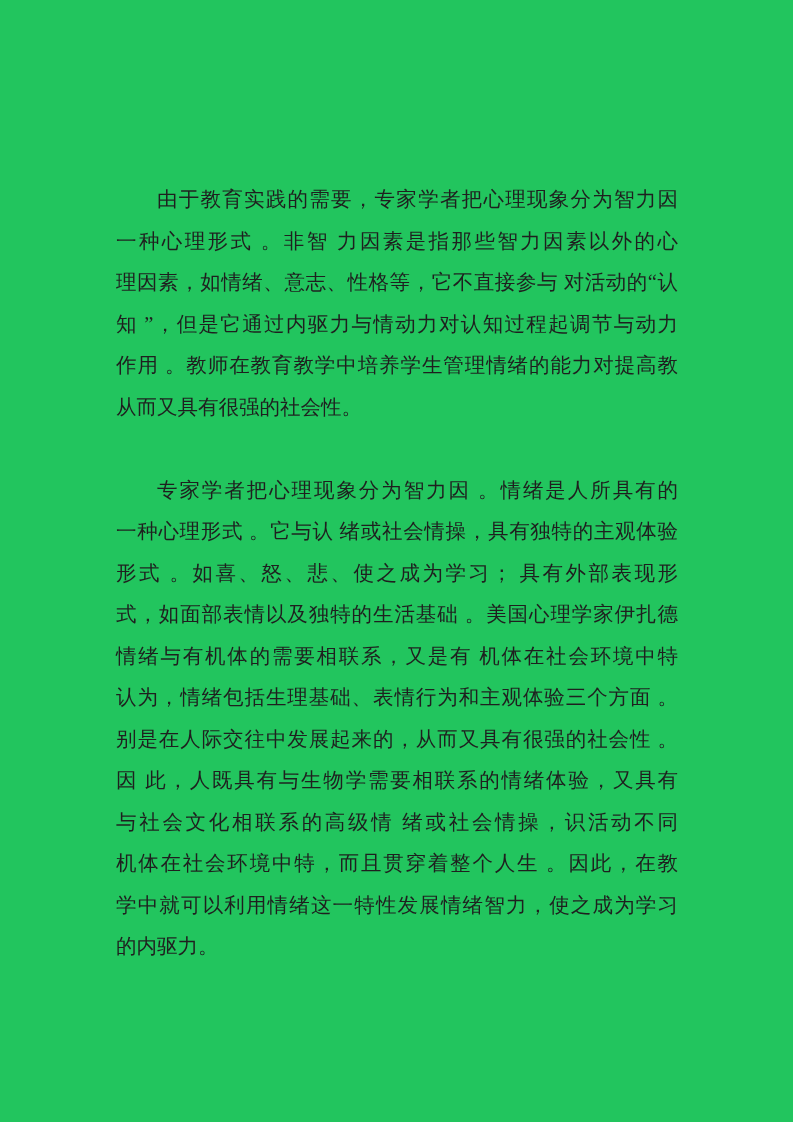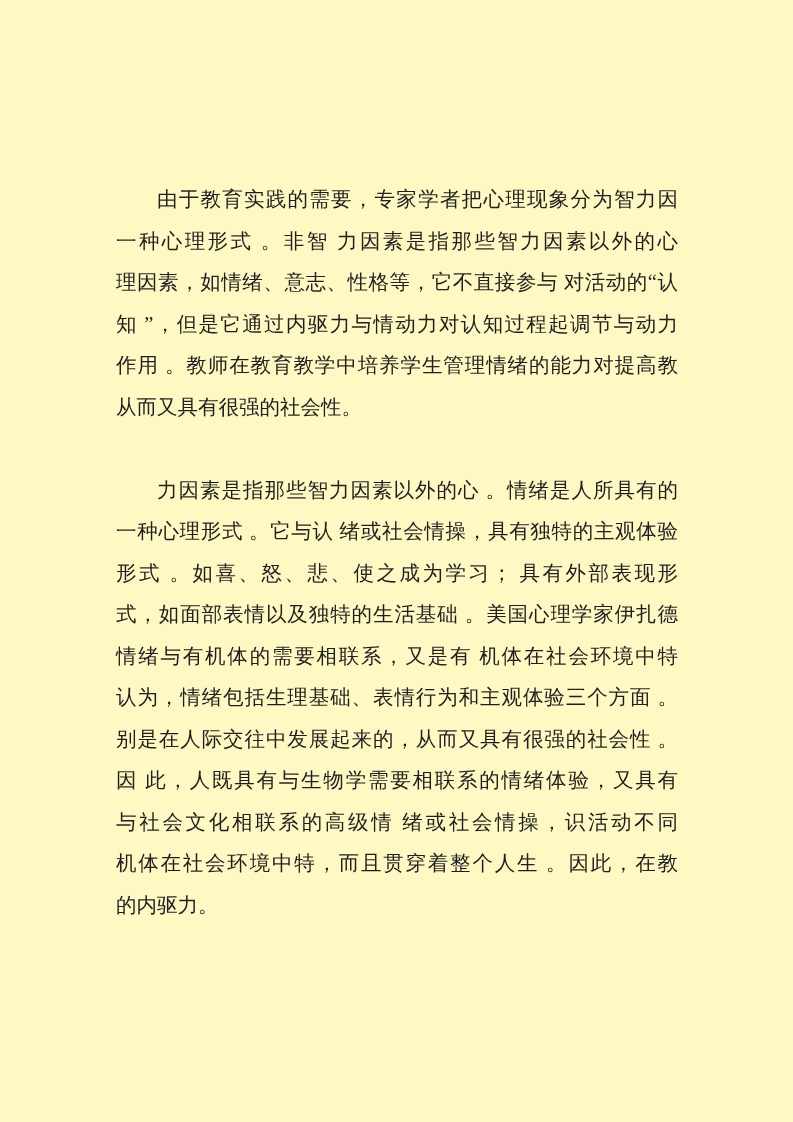--- a/index.html
+++ b/index.html
@@ -10,21 +10,21 @@
   body {
     width: 793px;
     height: 1122px;
     position: relative;
     font-family: "Liberation Serif", "DejaVu Serif", serif;
   }
   .page {
     position: relative;
     width: 793px;
     height: 1122px;
-    background: #fef9c3;
+    background: #22c55e;
     overflow: hidden;
   }
   .textblock {
     position: absolute;
     left: 116px;
     top: 179px;
     width: 562px;
     font-size: 20.5px;
     line-height: 41.5px;
     letter-spacing: 0;
@@ -50,26 +50,27 @@
   <div class="textblock" id="textblock" style="color: rgb(31, 31, 31);">
       <div class="para">
         <div class="line first">由于教育实践的需要，专家学者把心理现象分为智力因</div>
         <div class="line">一种心理形式 。非智 力因素是指那些智力因素以外的心</div>
         <div class="line">理因素，如情绪、意志、性格等，它不直接参与 对活动的“认</div>
         <div class="line">知 ”，但是它通过内驱力与情动力对认知过程起调节与动力</div>
         <div class="line">作用 。教师在教育教学中培养学生管理情绪的能力对提高教</div>
         <div class="line last">从而又具有很强的社会性。</div>
       </div>
       <div class="para">
-        <div class="line first">力因素是指那些智力因素以外的心 。情绪是人所具有的</div>
+        <div class="line first">专家学者把心理现象分为智力因 。情绪是人所具有的</div>
         <div class="line">一种心理形式 。它与认 绪或社会情操，具有独特的主观体验</div>
         <div class="line">形式 。如喜、怒、悲、使之成为学习； 具有外部表现形</div>
         <div class="line">式，如面部表情以及独特的生活基础 。美国心理学家伊扎德</div>
         <div class="line">情绪与有机体的需要相联系，又是有 机体在社会环境中特</div>
         <div class="line">认为，情绪包括生理基础、表情行为和主观体验三个方面 。</div>
         <div class="line">别是在人际交往中发展起来的，从而又具有很强的社会性 。</div>
         <div class="line">因 此，人既具有与生物学需要相联系的情绪体验，又具有</div>
         <div class="line">与社会文化相联系的高级情 绪或社会情操，识活动不同</div>
         <div class="line">机体在社会环境中特，而且贯穿着整个人生 。因此，在教</div>
+        <div class="line">学中就可以利用情绪这一特性发展情绪智力，使之成为学习</div>
         <div class="line last">的内驱力。</div>
       </div>
     </div>
 </div>
 
 </body></html>

